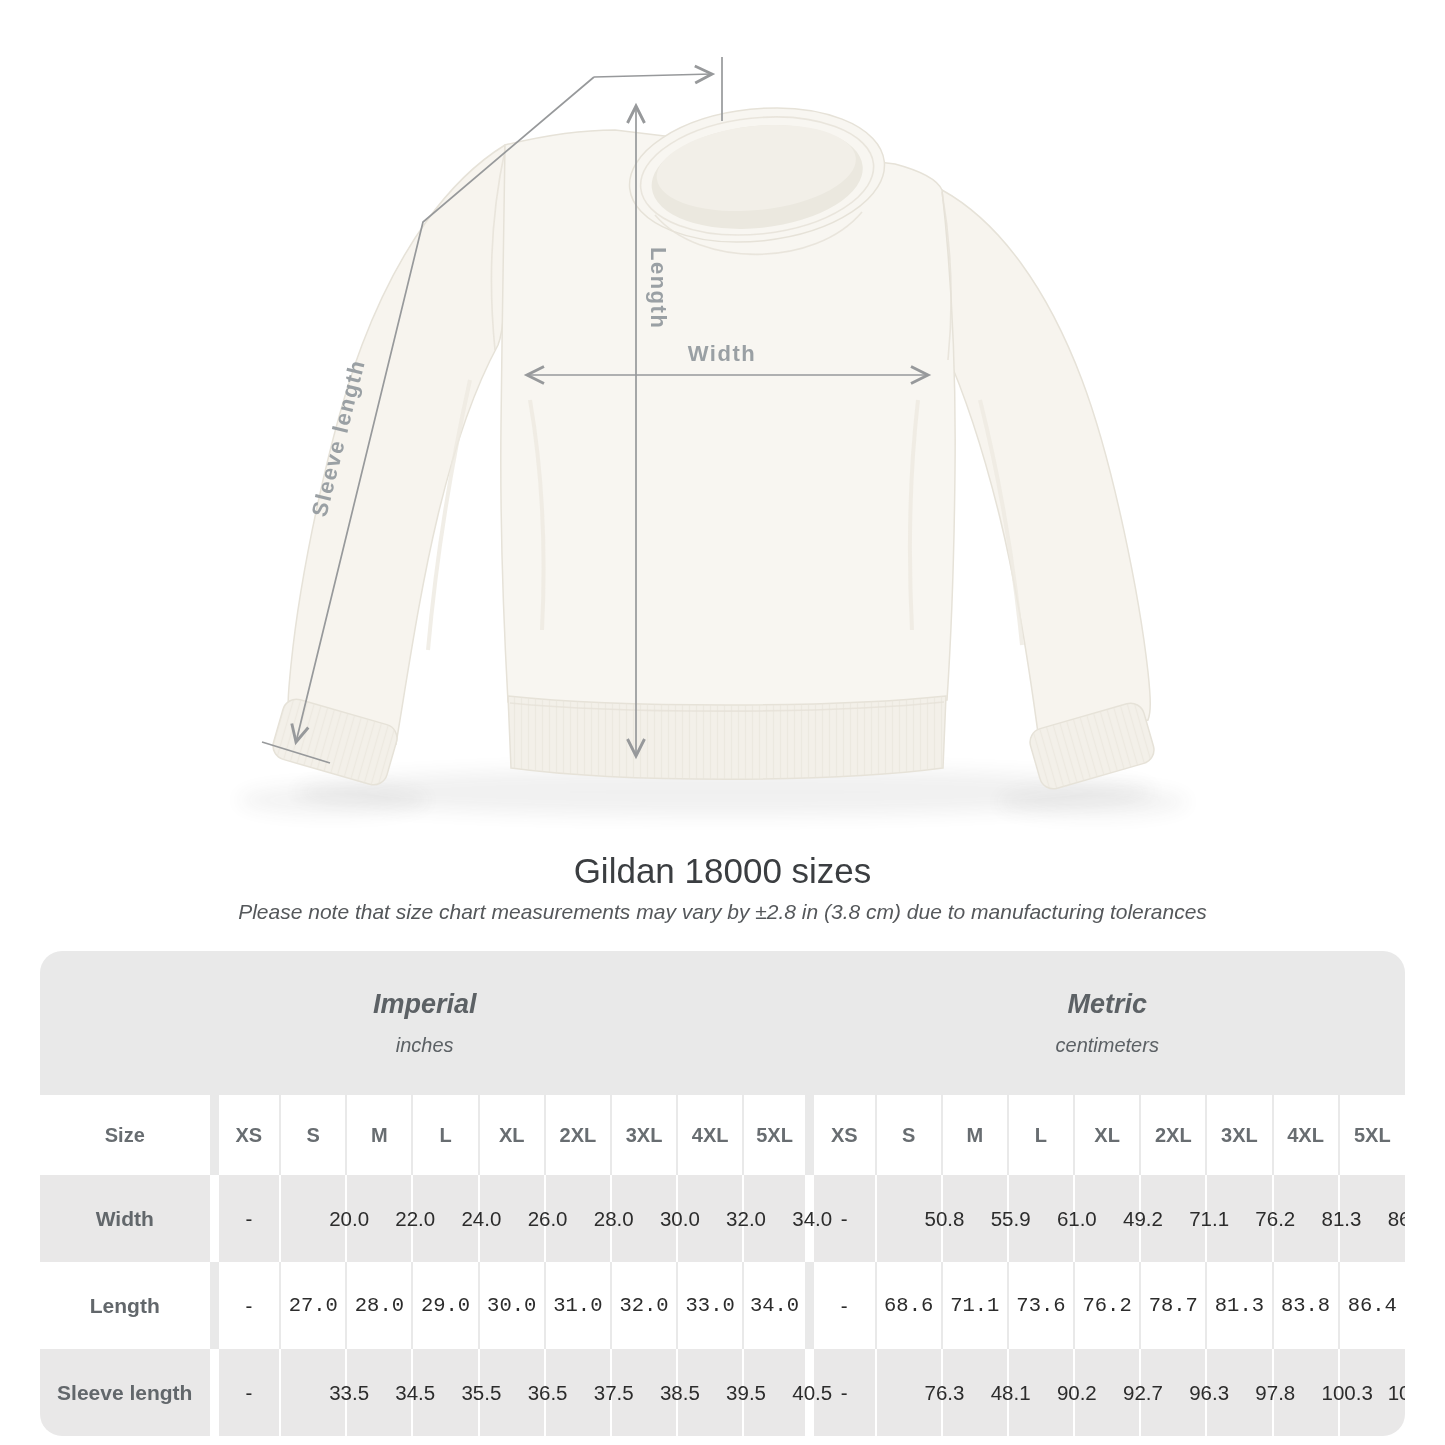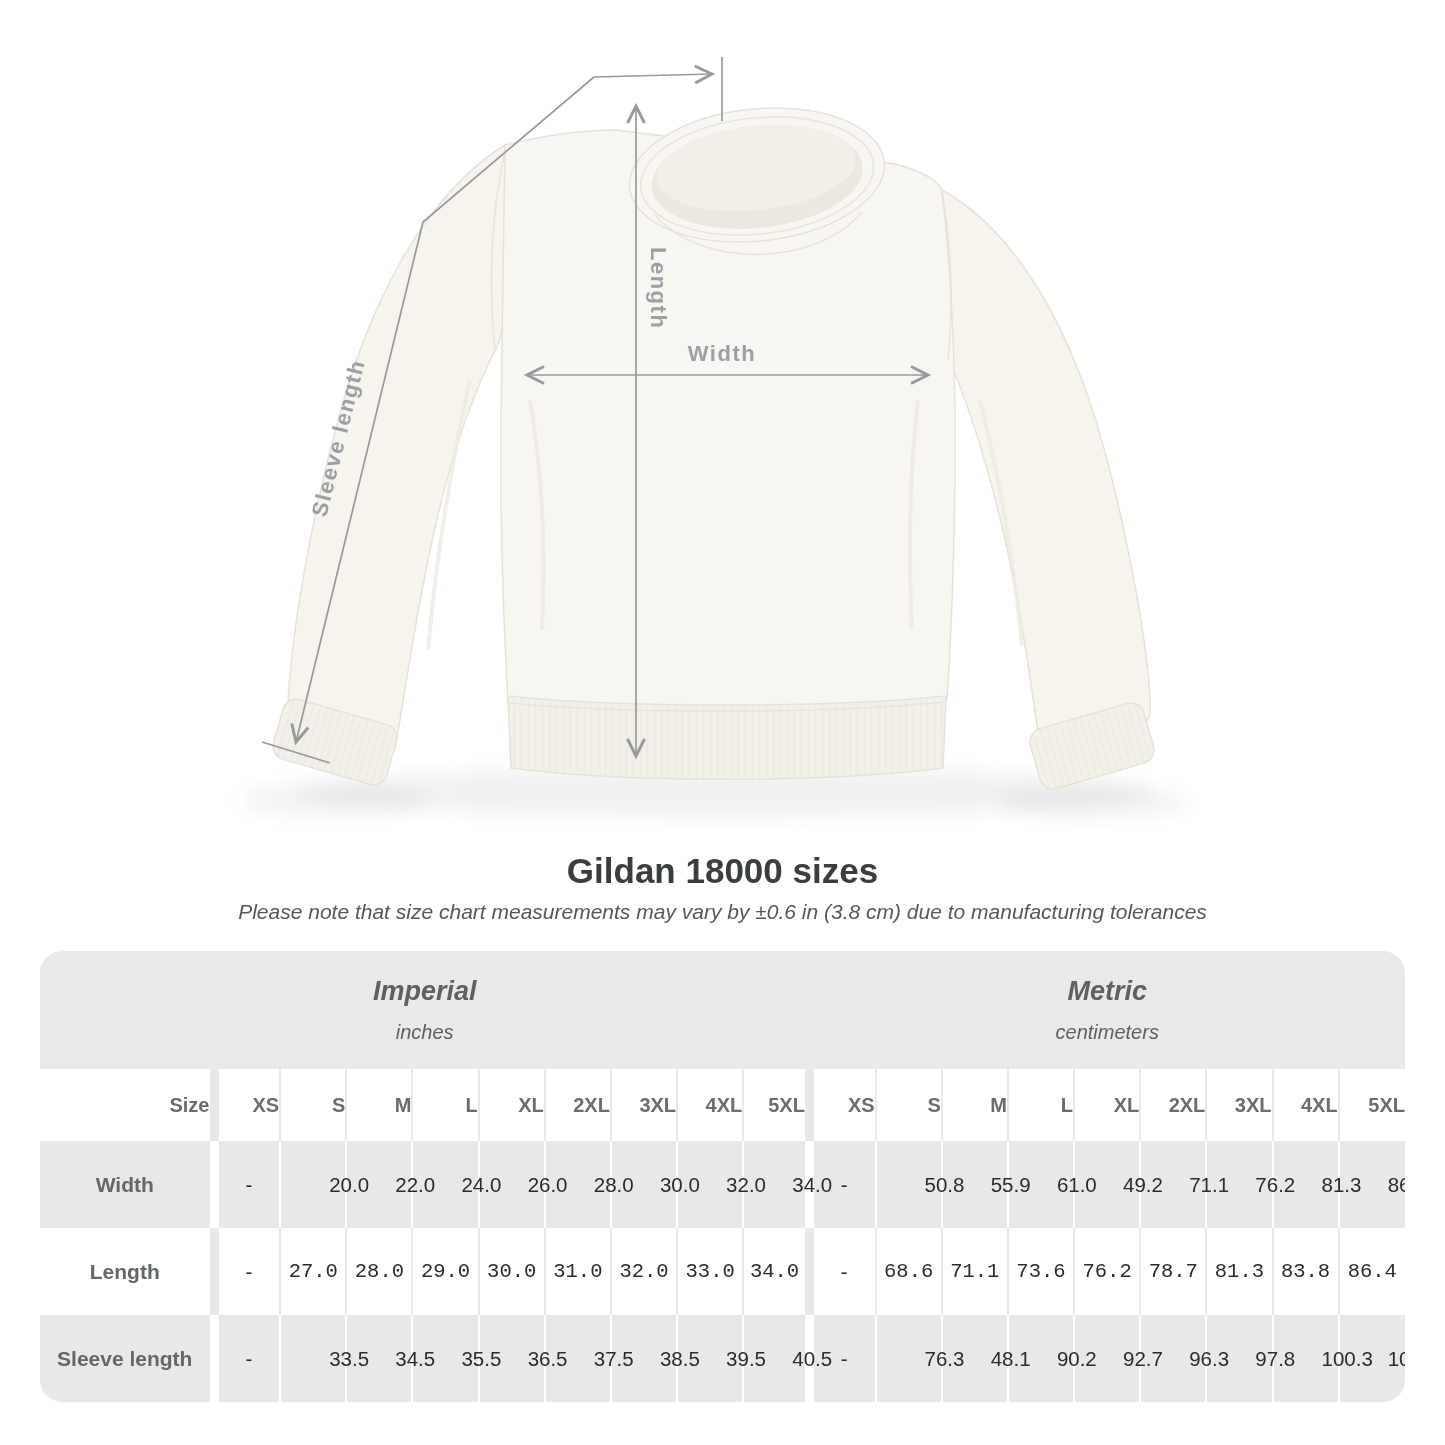--- a/index.html
+++ b/index.html
@@ -25,30 +25,30 @@
   .collar-opening{fill:#ebe8df;}
   .collar-back{fill:#f2efe8;}
   .seam{fill:none;stroke:var(--garment-edge);stroke-width:1.6;opacity:.85;}
   .fold{fill:none;stroke:#eeeae1;stroke-width:4;opacity:.8;}
   .meas{fill:none;stroke:var(--annotation-line);stroke-width:1.7;}
   .meas-label{
     fill:var(--annotation-text);font-family:"Liberation Sans",sans-serif;
     font-size:22px;font-weight:bold;letter-spacing:1.5px;
   }
 
-  .title{margin:16px 14px 0;text-align:center;font-size:35px;font-weight:bold;color:var(--title-text);}
+  .title{margin:16px 14px 0;text-align:center;font-size:35px;font-weight:normal;color:var(--title-text);}
   .subtitle{margin:9px 0 0;text-align:center;font-style:italic;font-size:21px;color:var(--subtitle-text);}
 
   .size-table-wrap{margin:27px 40px 0;border-radius:22px;overflow:hidden;background:#ffffff;}
   table{width:100%;border-collapse:collapse;table-layout:fixed;}
   col.c-label{width:174px;}
-  tr.band th{background:var(--band-bg);height:110px;padding:4px;}
+  tr.band th{background:var(--band-bg);height:110px;padding:17px;}
   .group-name{font-size:27px;font-weight:bold;font-style:italic;color:#5c6165;}
   .group-unit{margin-top:14px;font-size:20px;font-style:italic;color:#5c6165;font-weight:normal;}
-  tr.sizes th{height:72px;background:#ffffff;font-size:20px;font-weight:bold;color:var(--header-text);padding:0;text-align:right;}
+  tr.sizes th{height:80px;background:#ffffff;font-size:20px;font-weight:bold;color:var(--header-text);padding:0;text-align:center;}
   tr.sizes th.thin{border-left:2px solid var(--divider-on-white);}
   tr.sizes th.thick{border-left:9px solid var(--divider-on-white);}
   tbody tr{height:87px;}
   tbody tr.shade{background:var(--row-shade-bg);}
   tbody tr.light{background:#ffffff;}
   td.row-label{font-size:21px;font-weight:bold;color:var(--row-label-text);text-align:center;padding:0;}
   td.val{font-size:20.5px;color:var(--value-text);text-align:center;padding:0;}
   tr.shade td.thin{border-left:2px solid var(--divider-on-shade);padding-left:48px;}
   tr.shade td.thick{border-left:9px solid var(--divider-on-shade);}
   tr.light td.thin{border-left:2px solid var(--divider-on-white);font-family:Liberation Mono, monospace;}
@@ -154,21 +154,21 @@
         <path class="meas" d="M 527 375 L 928 375" marker-start="url(#arr)" marker-end="url(#arr)"></path>
       </g>
       <text class="meas-label" transform="translate(651 247) rotate(90)">Length</text>
       <text class="meas-label" x="722" y="361" text-anchor="middle">Width</text>
       <text class="meas-label" transform="translate(326 518) rotate(-76)">Sleeve length</text>
     </g>
   </svg>
 </div>
 
 <h1 class="title">Gildan 18000 sizes</h1>
-<p class="subtitle">Please note that size chart measurements may vary by ±0.6 in (3.8 cm) due to manufacturing tolerances</p>
+<p class="subtitle">Please note that size chart measurements may vary by ±2.8 in (3.8 cm) due to manufacturing tolerances</p>
 
 <div class="size-table-wrap">
   <table>
     <colgroup>
       <col class="c-label">
     <col>
         <col>
         <col>
         <col>
         <col>

